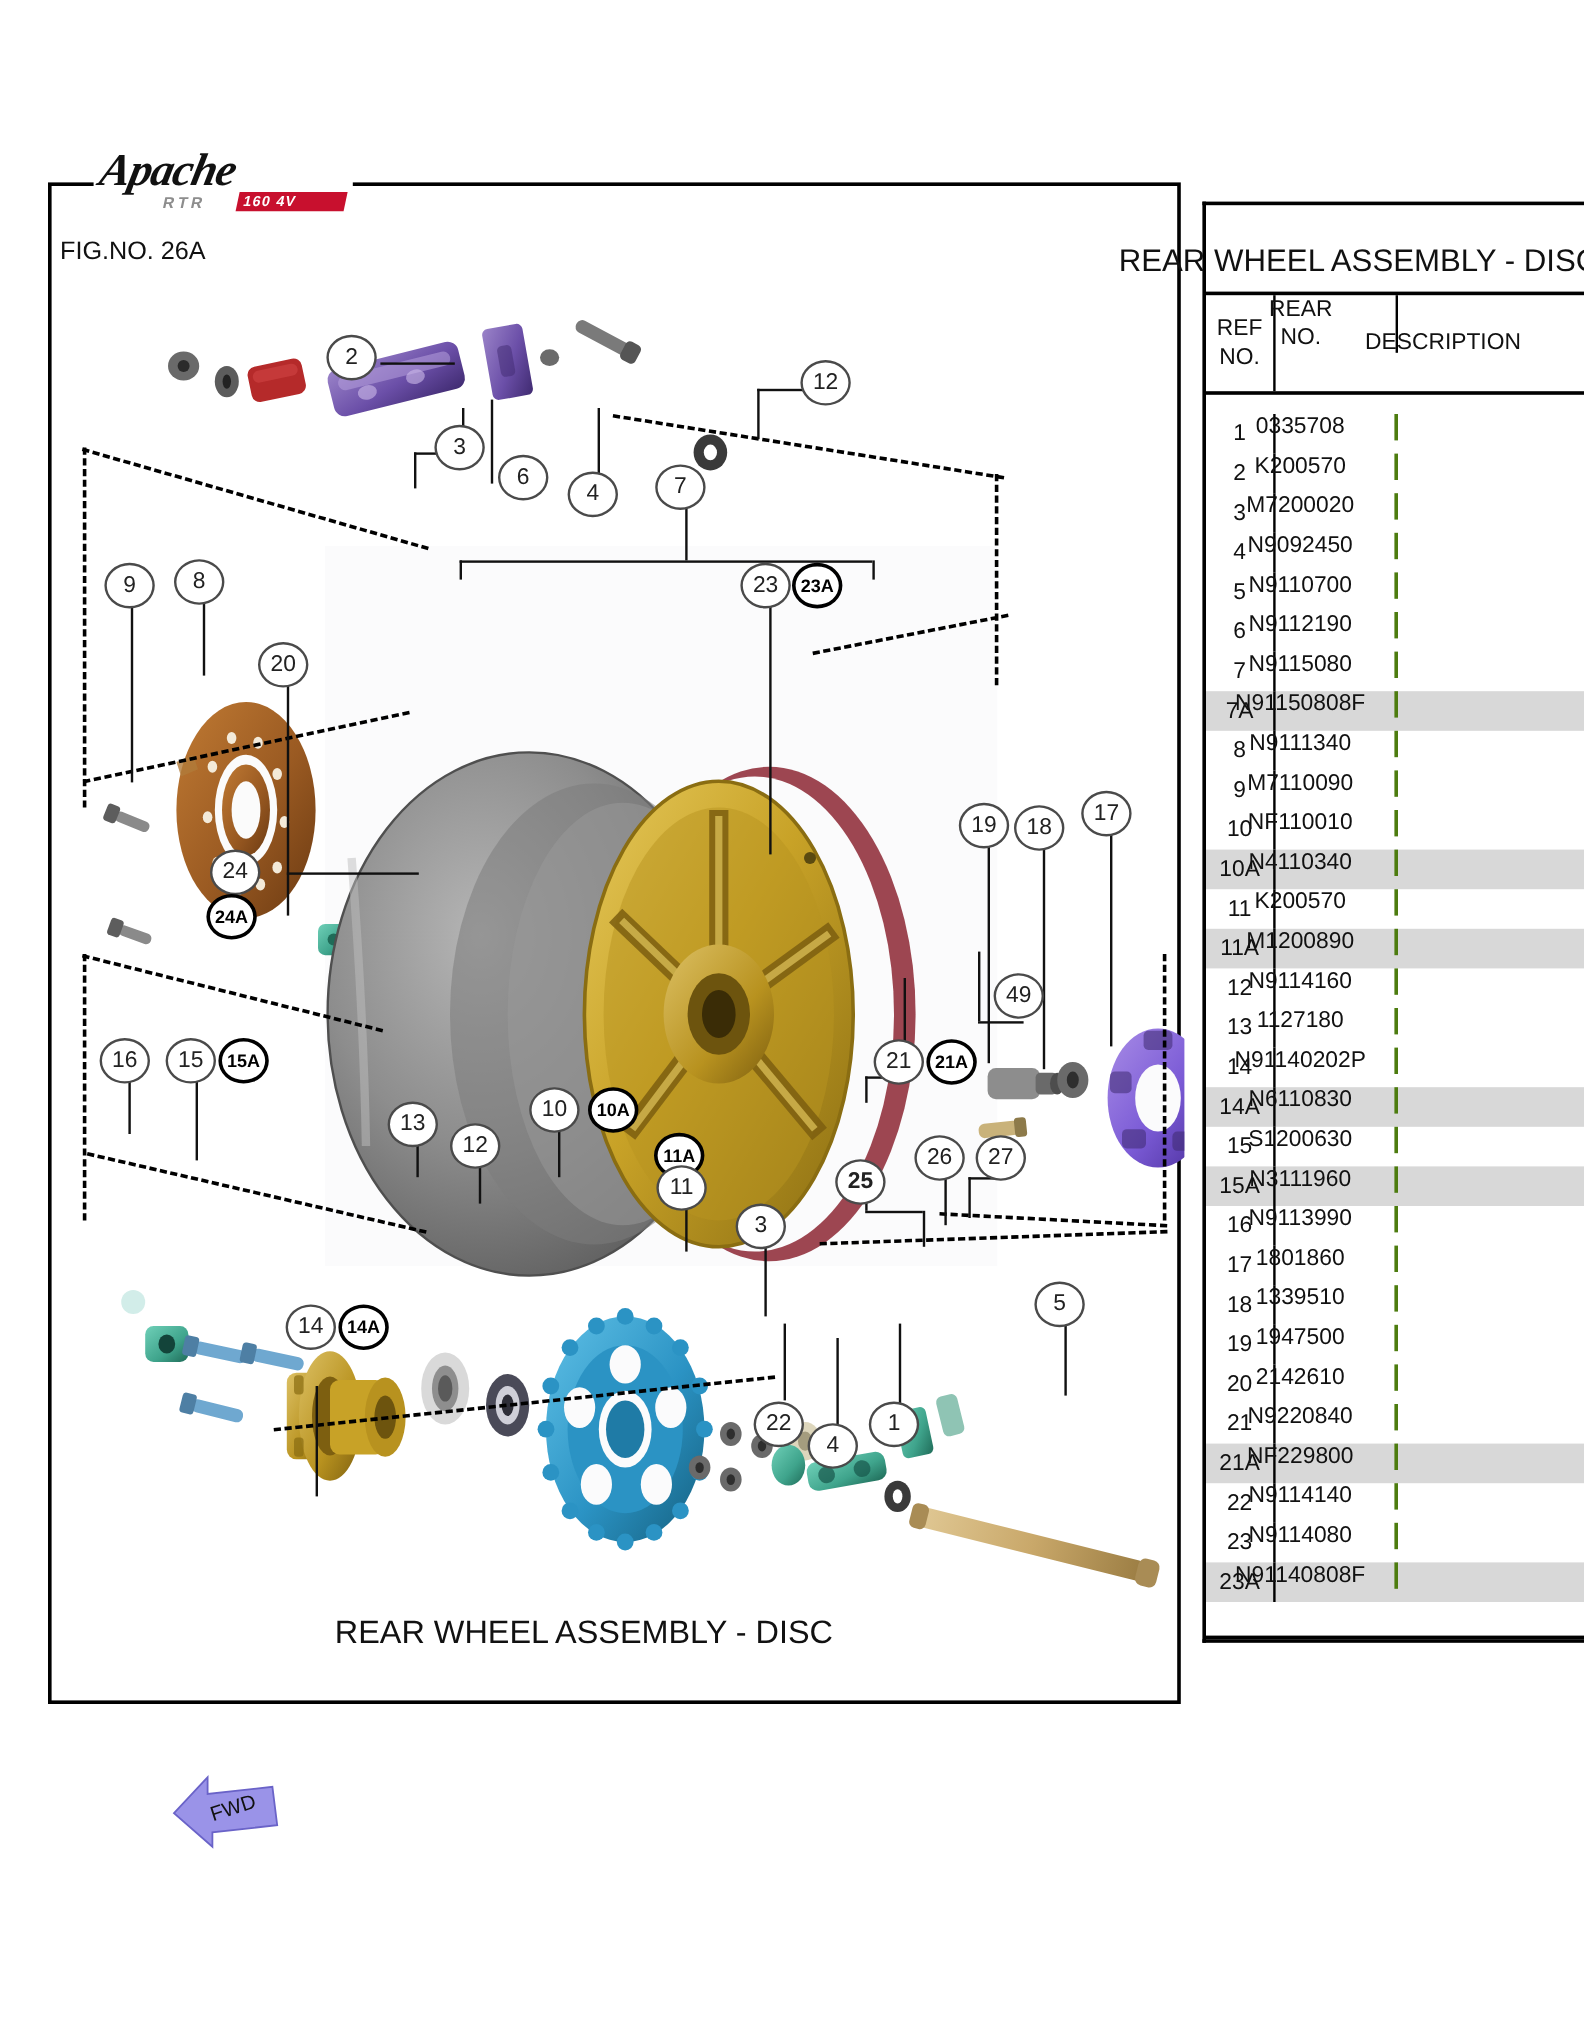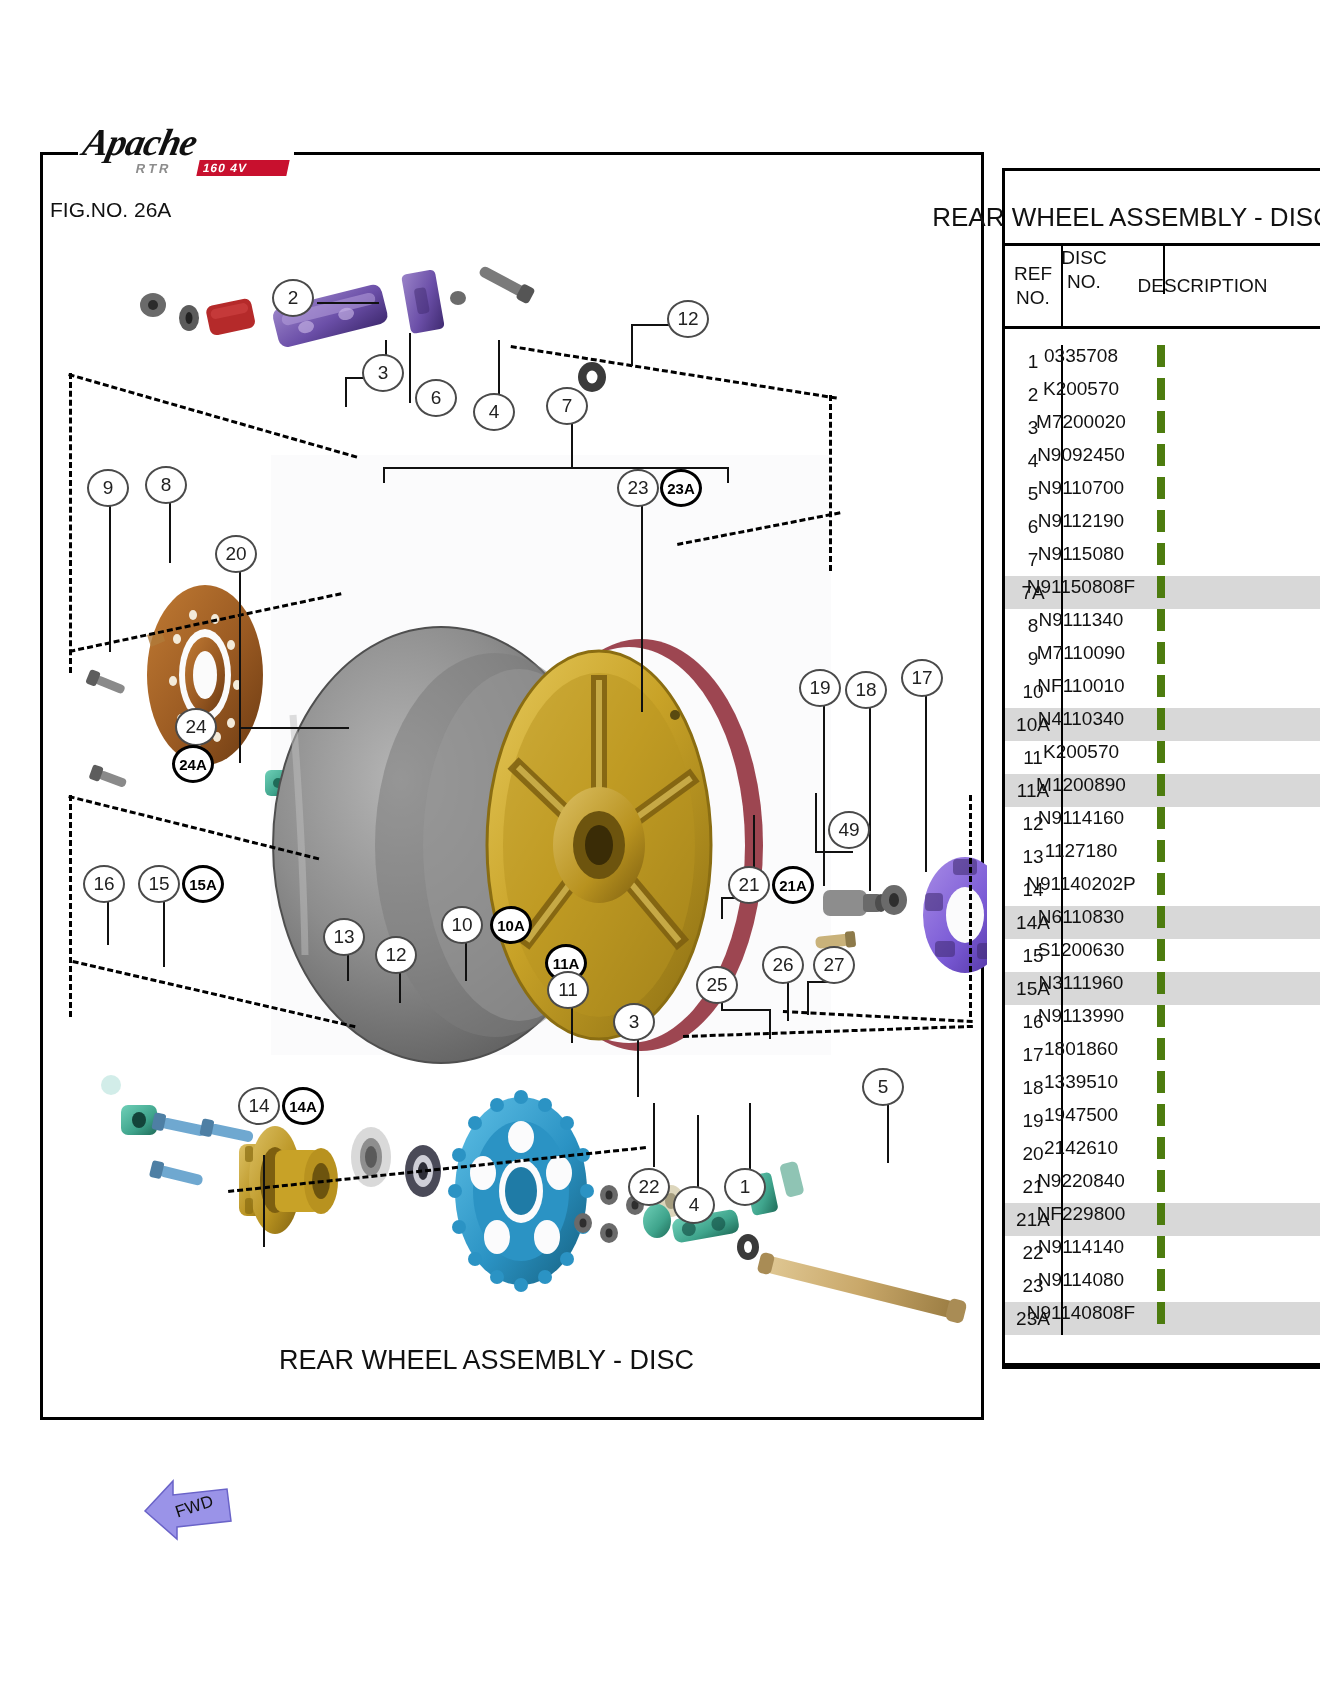--- a/index.html
+++ b/index.html
@@ -100,21 +100,21 @@
   .th.ref{width:58px;border-right:2px solid #000;}
   .th.part{width:160px;border-right:2px solid #000;}
   .th.desc{flex:1;}
   .trow{display:flex;height:33px;align-items:stretch;}
   .trow.shade{background:#d8d8d8;}
   .td{
     display:flex;align-items:center;justify-content:center;
     font-size:19px;color:#111;box-sizing:border-box;
   }
   .td.ref{width:58px;border-right:2px solid #000;}
-  .td.part{width:160px;border-right:8px solid #4d7c0f;}
+  .td.part{width:160px;border-right:3px solid #4d7c0f;}
   .td.desc{flex:1;}
   #table-spacer-top{height:16px;}
   #table-spacer-bot{height:28px;border-top:0;}
   #table-bottom-rule{height:3px;background:#000;}
 </style>
 </head>
 <body>
 
 <div id="logo">
   <div class="logo-word">Apache</div>
@@ -506,21 +506,21 @@
     <div class="bub" style="left: 40px; top: 710px;">16</div>
     <div class="bub" style="left: 95px; top: 710px;">15</div>
     <div class="bub alt small" style="left: 139px; top: 710px;">15A</div>
     <div class="bub" style="left: 280px; top: 763px;">13</div>
     <div class="bub" style="left: 332px; top: 781px;">12</div>
     <div class="bub" style="left: 398px; top: 751px;">10</div>
     <div class="bub alt small" style="left: 447px; top: 751px;">10A</div>
     <div class="bub alt small" style="left: 502px; top: 789px;">11A</div>
     <div class="bub" style="left: 504px; top: 816px;">11</div>
     <div class="bub" style="left: 570px; top: 848px;">3</div>
-    <div class="bub" style="left: 653px; top: 811px;">25</div>
+    <div class="bub" style="left: 653px; top: 811px; font-weight: bold;">25</div>
     <div class="bub" style="left: 719px; top: 791px;">26</div>
     <div class="bub" style="left: 770px; top: 791px;">27</div>
     <div class="bub" style="left: 819px; top: 913px;">5</div>
     <div class="bub" style="left: 195px; top: 932px;">14</div>
     <div class="bub alt small" style="left: 239px; top: 932px;">14A</div>
     <div class="bub" style="left: 585px; top: 1013px;">22</div>
     <div class="bub" style="left: 630px; top: 1031px;">4</div>
     <div class="bub" style="left: 681px; top: 1013px;">1</div>
   </div>
 
@@ -529,21 +529,21 @@
 <div id="parts-table">
   <div id="table-title-cell">
     <div id="table-title">REAR WHEEL ASSEMBLY - DISC</div>
   </div>
   <div id="table-head">
     <div class="th ref">
       <span>REF</span>
       <span>NO.</span>
     </div>
     <div class="th part">
-      <span>DISC</span>
+      <span>REAR</span>
       <span>NO.</span>
     </div>
     <div class="th desc">
       <span>DESCRIPTION</span>
     </div>
   </div>
   <div id="table-spacer-top"></div>
   <div id="table-body">
       <div class="trow">
         <div class="td ref">1</div>

